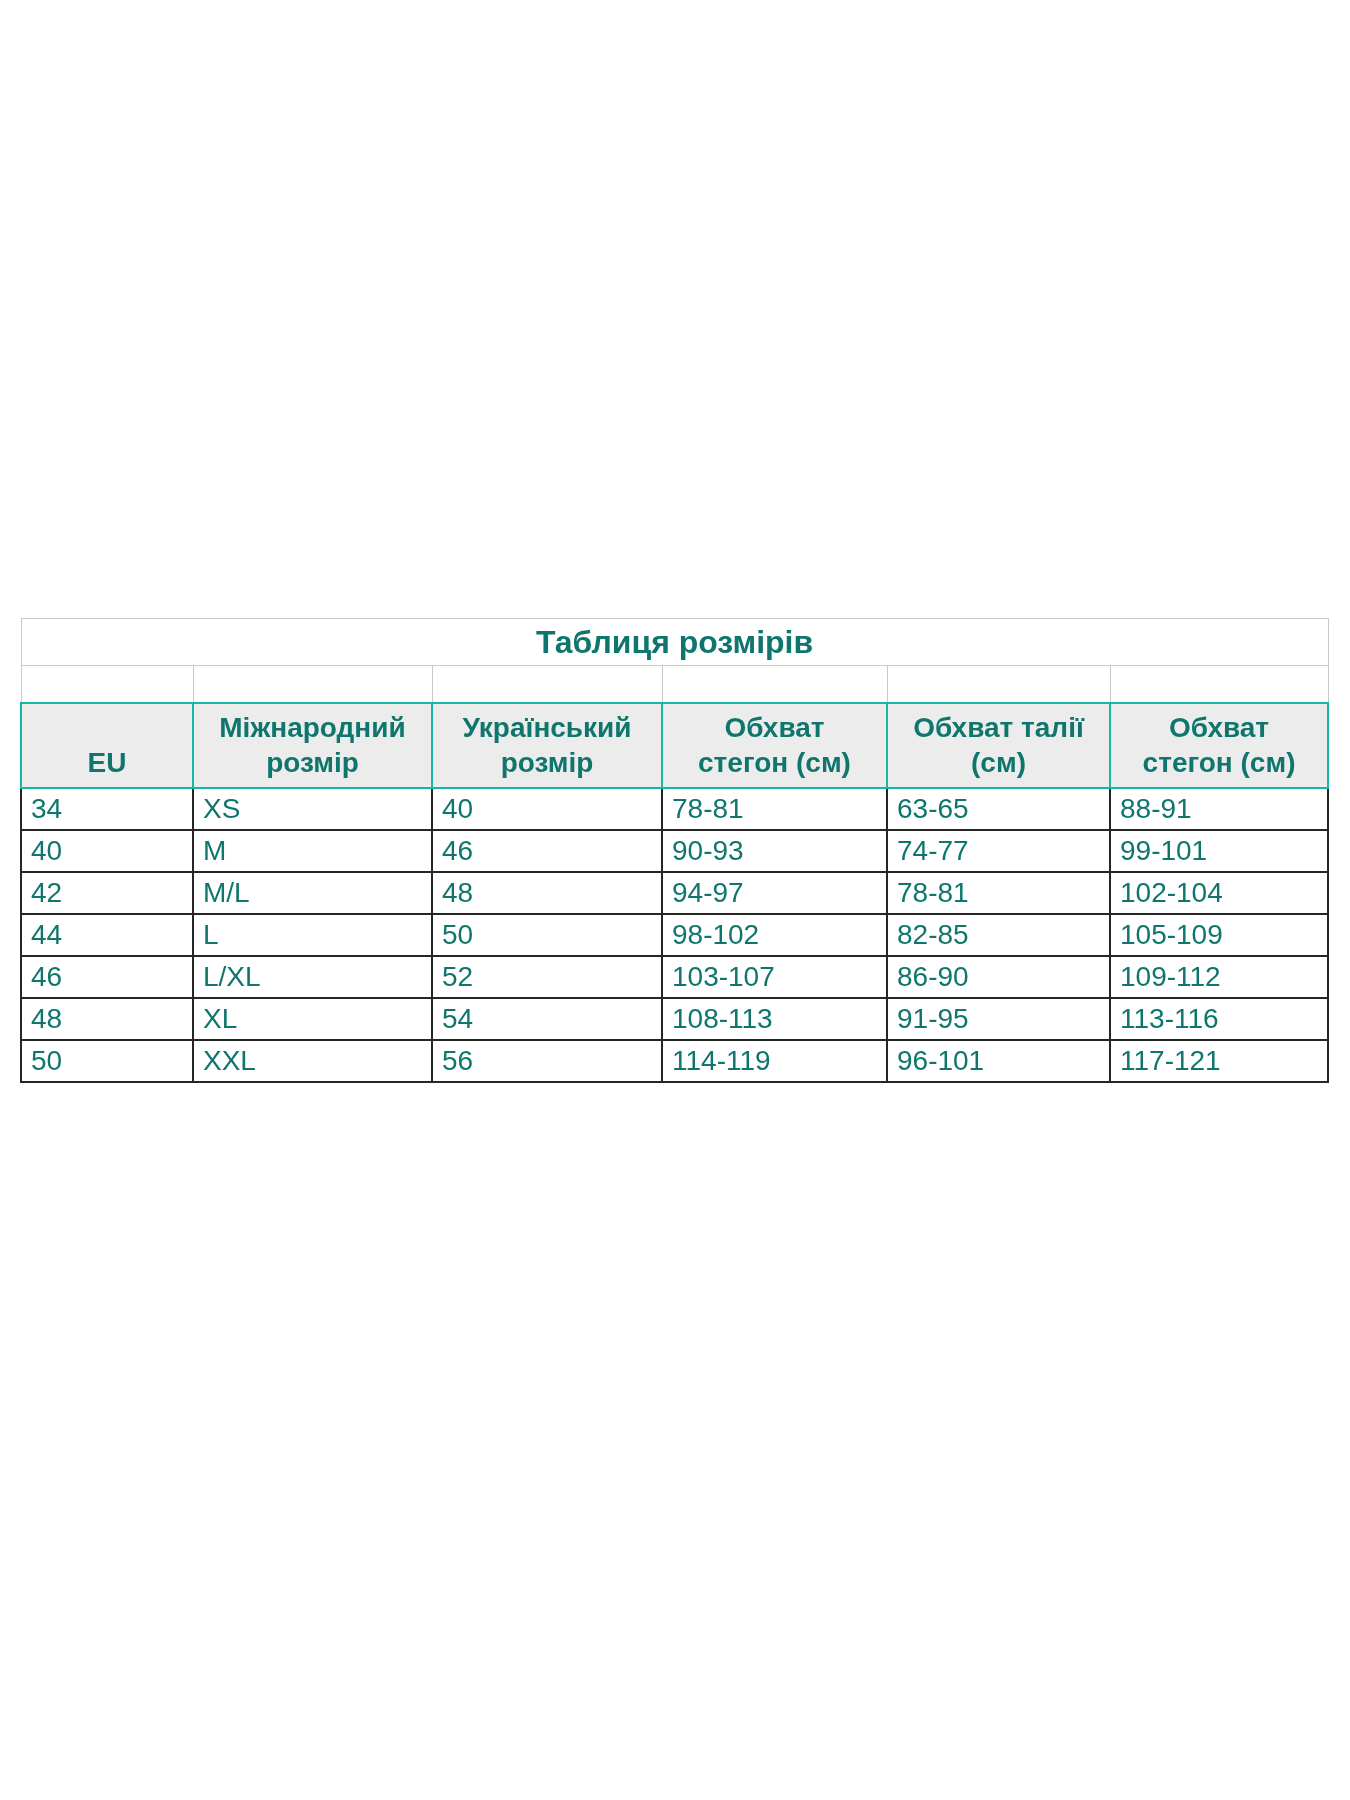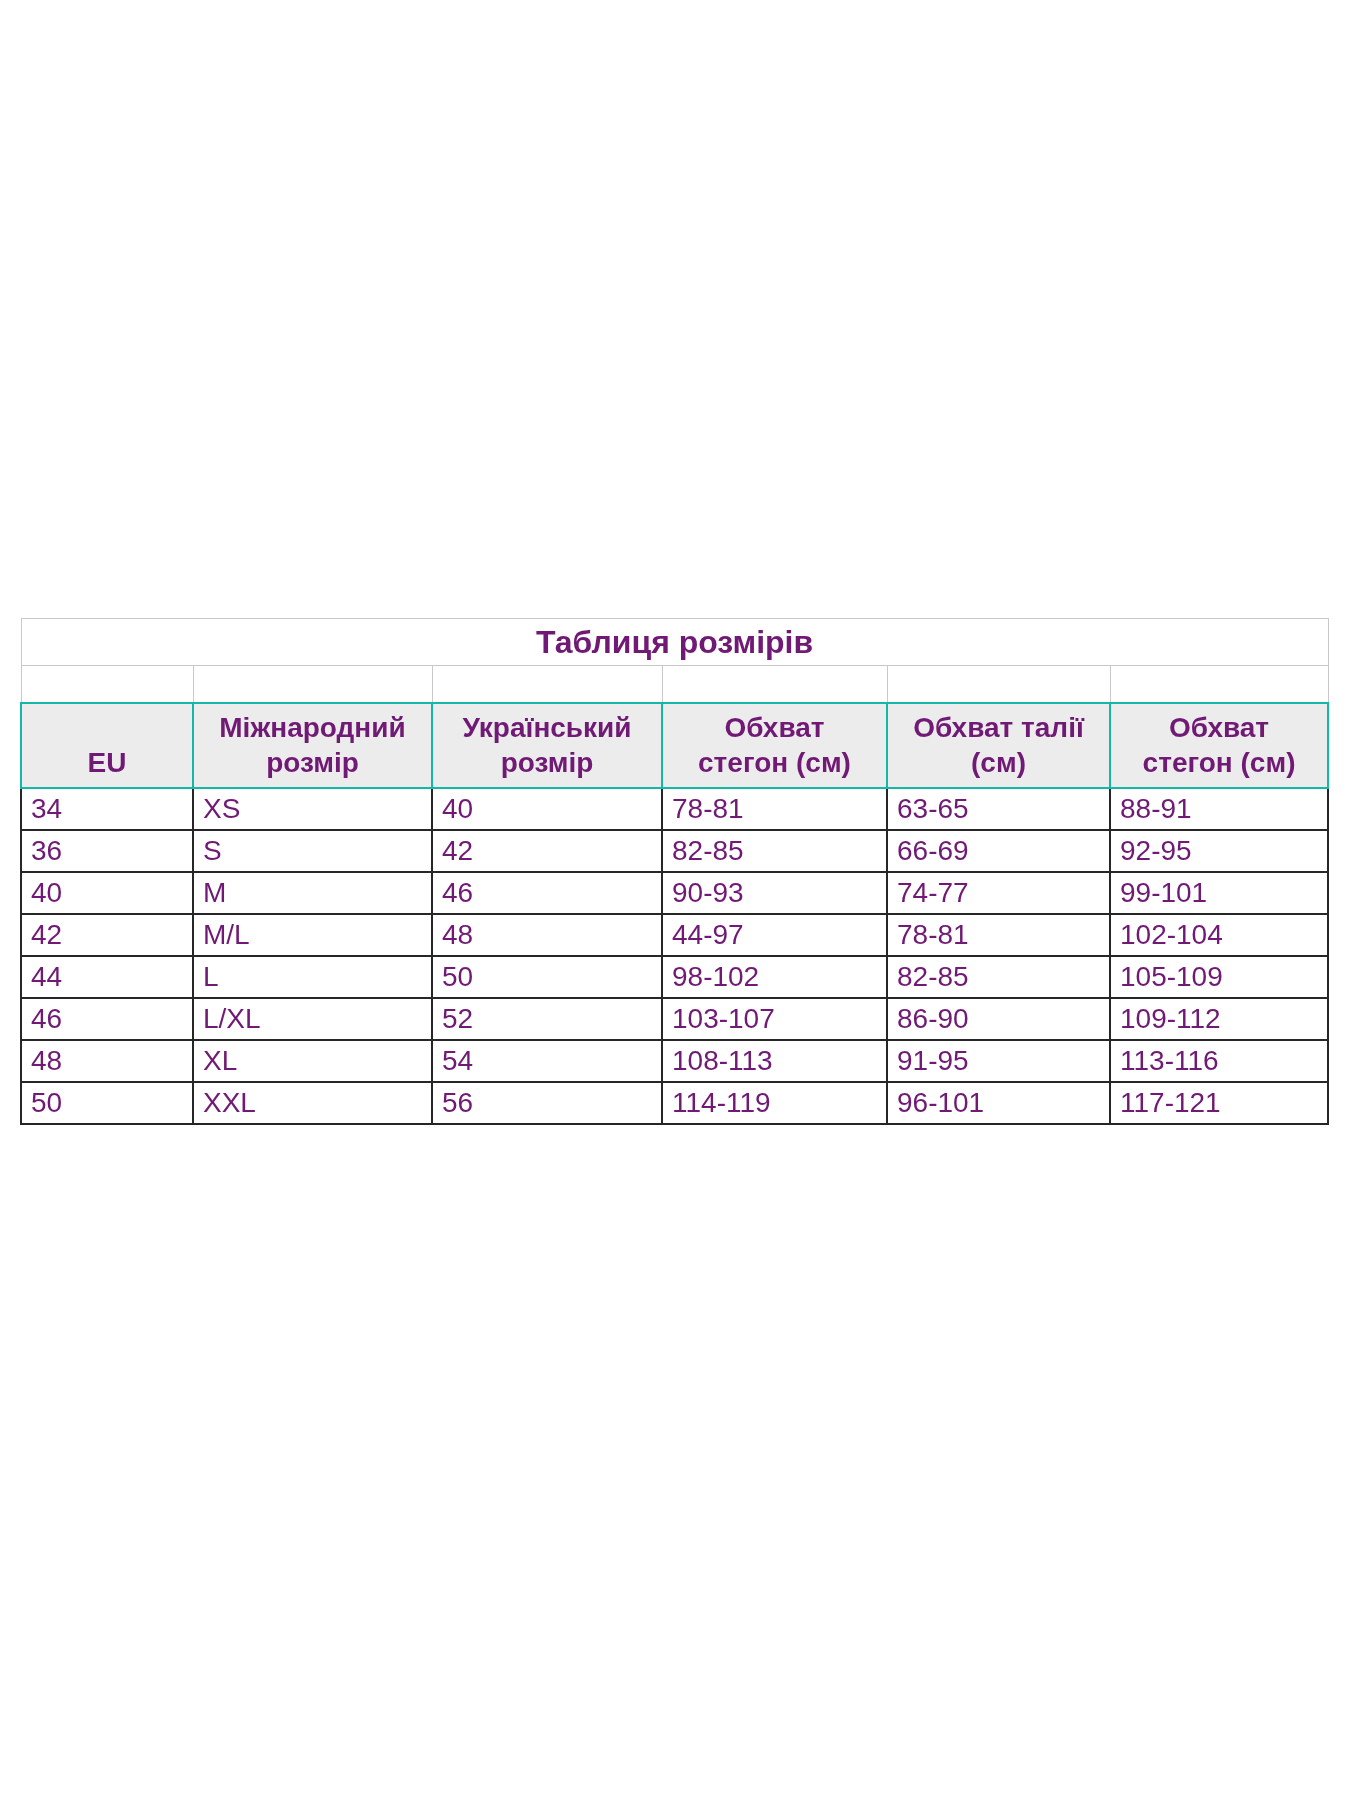--- a/index.html
+++ b/index.html
@@ -12,21 +12,21 @@
   }
   .table-wrap {
     position: absolute;
     left: 20px;
     top: 618px;
   }
   table.size-table {
     border-collapse: collapse;
     table-layout: fixed;
     width: 1307px;
-    color: #701a75;
+    color: #0f766e;
   }
   td.title-cell {
     border: 1px solid #c9c9c9;
     height: 44px;
     text-align: center;
     vertical-align: middle;
     font-weight: bold;
     font-size: 32px;
     background: #ffffff;
   }
@@ -113,40 +113,32 @@
     <tbody id="data-rows">
         <tr>
           <td class="data-cell">34</td>
           <td class="data-cell">XS</td>
           <td class="data-cell">40</td>
           <td class="data-cell">78-81</td>
           <td class="data-cell">63-65</td>
           <td class="data-cell">88-91</td>
         </tr>
         <tr>
-          <td class="data-cell">36</td>
-          <td class="data-cell">S</td>
-          <td class="data-cell">42</td>
-          <td class="data-cell">82-85</td>
-          <td class="data-cell">66-69</td>
-          <td class="data-cell">92-95</td>
-        </tr>
-        <tr>
           <td class="data-cell">40</td>
           <td class="data-cell">M</td>
           <td class="data-cell">46</td>
           <td class="data-cell">90-93</td>
           <td class="data-cell">74-77</td>
           <td class="data-cell">99-101</td>
         </tr>
         <tr>
           <td class="data-cell">42</td>
           <td class="data-cell">M/L</td>
           <td class="data-cell">48</td>
-          <td class="data-cell">44-97</td>
+          <td class="data-cell">94-97</td>
           <td class="data-cell">78-81</td>
           <td class="data-cell">102-104</td>
         </tr>
         <tr>
           <td class="data-cell">44</td>
           <td class="data-cell">L</td>
           <td class="data-cell">50</td>
           <td class="data-cell">98-102</td>
           <td class="data-cell">82-85</td>
           <td class="data-cell">105-109</td>

